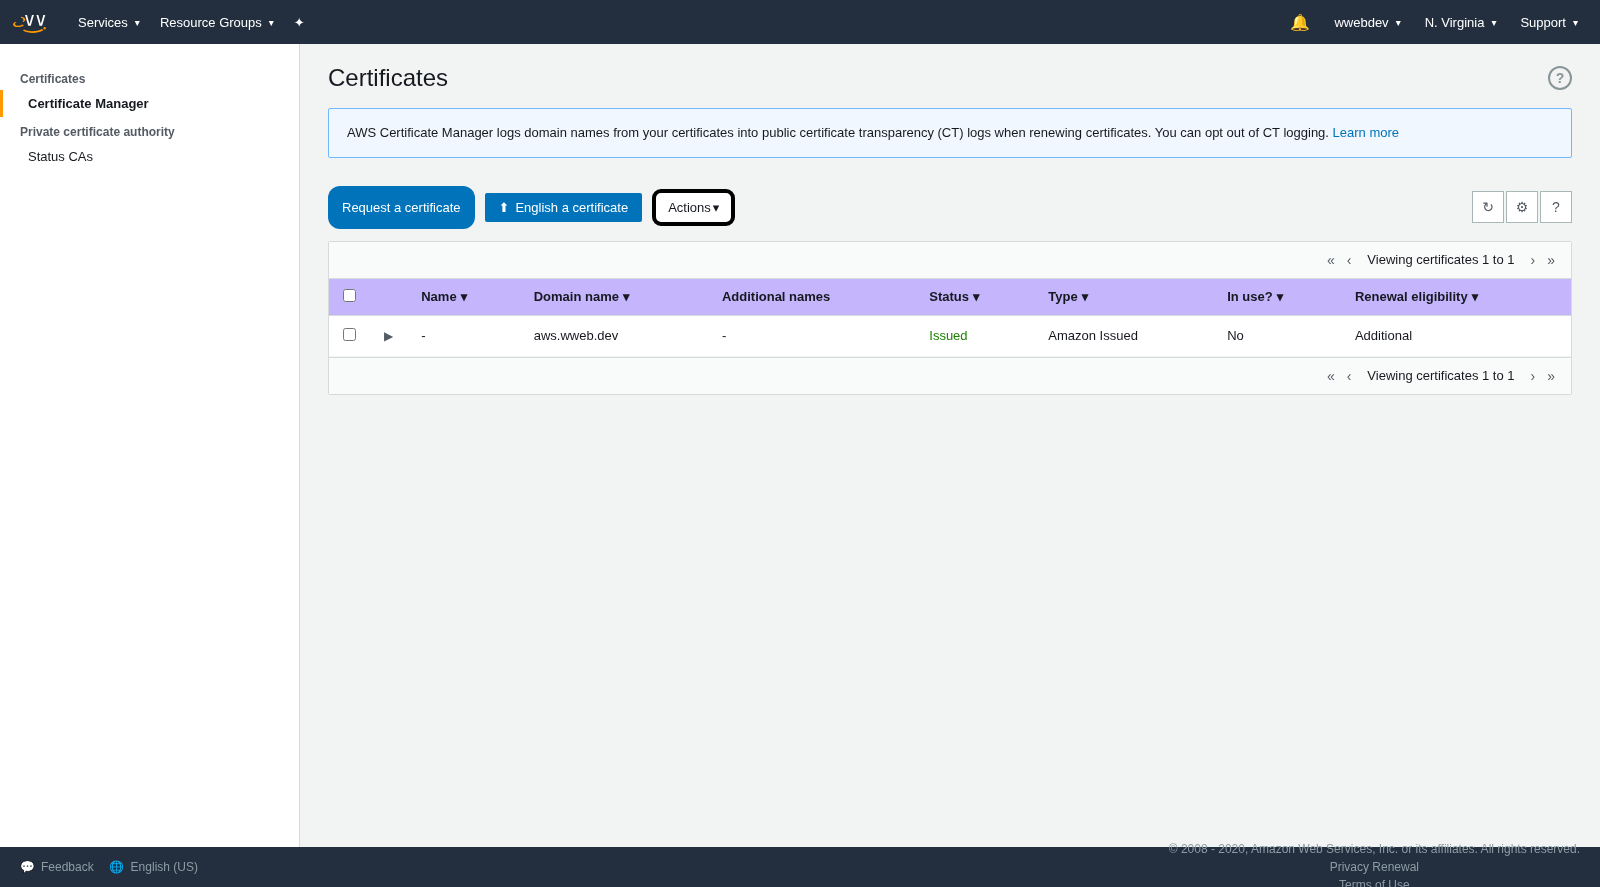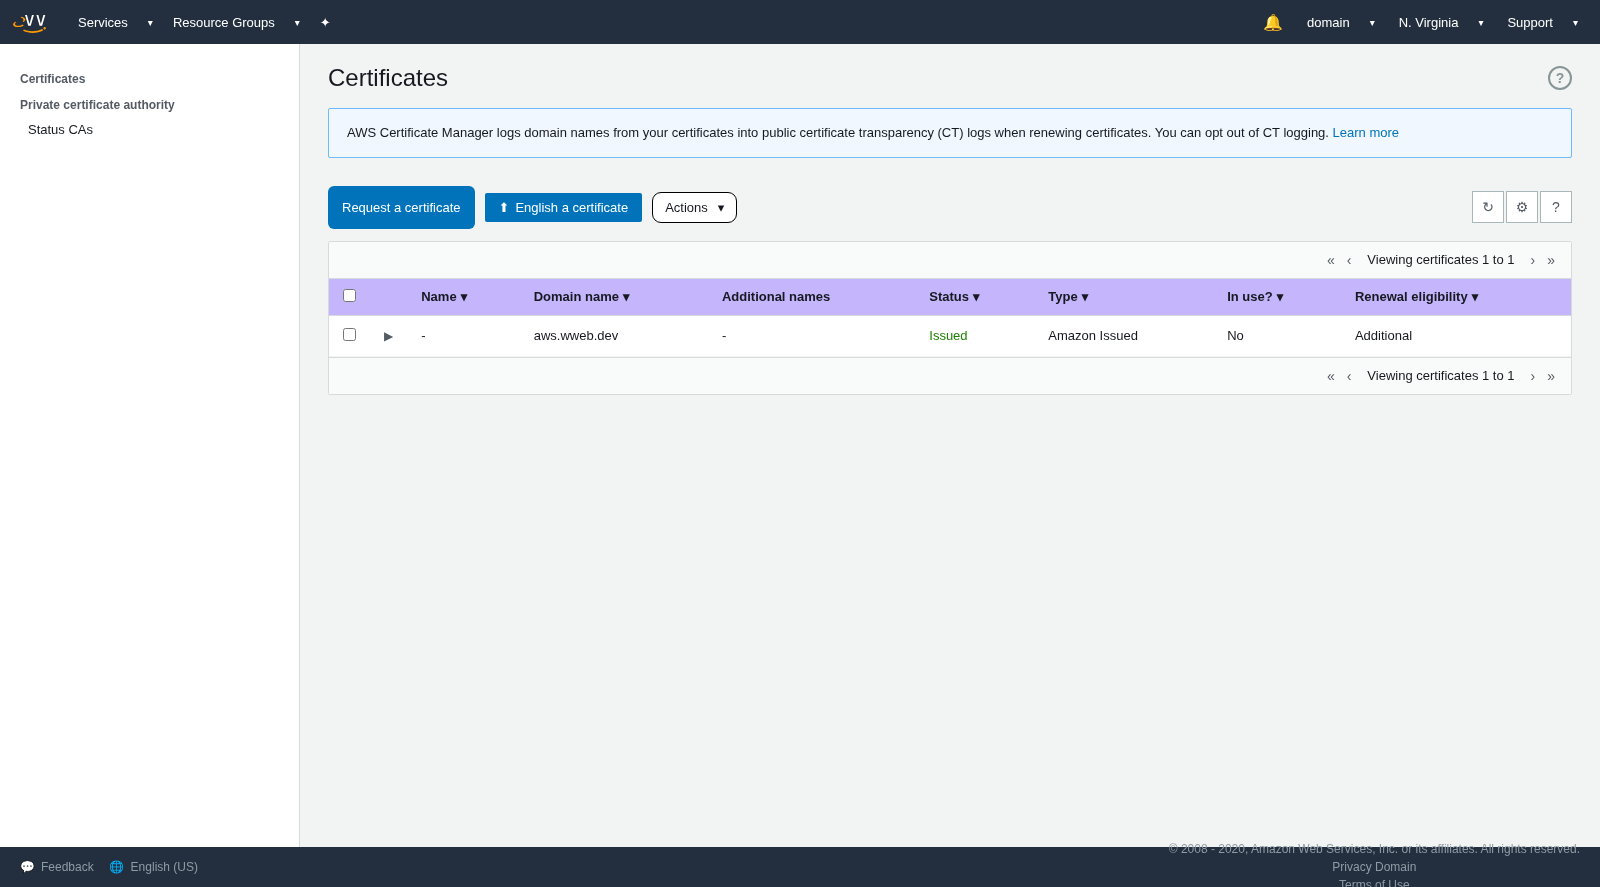--- a/index.html
+++ b/index.html
@@ -22,21 +22,21 @@
     .aws-logo svg { width: 40px; height: 24px; }
     .nav-item {
       color: #fff;
       font-size: 13px;
       padding: 0 10px;
       height: 44px;
       display: flex;
       align-items: center;
       cursor: pointer;
       white-space: nowrap;
-      gap: 20px;
+      gap: 7px;
     }
     .nav-right {
       margin-left: auto;
       display: flex;
       align-items: center;
       gap: 4px;
     }
     .nav-right .nav-item { font-size: 13px; }
     .bell-icon { font-size: 16px; }
     .chevron-down { font-size: 10px; }
@@ -139,44 +139,44 @@
       display: flex;
       align-items: center;
       gap: 10px;
       margin-bottom: 0;
     }
     .btn-primary {
       background: #0073bb;
       color: #fff;
       border: none;
       padding: 14px 14px;
-      border-radius: 6px;
+      border-radius: 12px;
       font-size: 13px;
       cursor: pointer;
       white-space: nowrap;
     }
     .btn-import {
       background: #0073bb;
       color: #fff;
       border: none;
       padding: 7px 14px;
       border-radius: 2px;
       font-size: 13px;
       cursor: pointer;
       display: flex; align-items: center; gap: 6px;
     }
     .btn-actions {
       background: #fff;
       color: #16191f;
-      border: 1px solid #000000;
+      border: 4px solid #000000;
       padding: 7px 12px;
       border-radius: 9px;
       font-size: 13px;
       cursor: pointer;
-      display: flex; align-items: center; gap: 10px;
+      display: flex; align-items: center; gap: 2px;
     }
 
     .toolbar-right {
       margin-left: auto;
       display: flex;
       align-items: center;
       gap: 2px;
     }
     .icon-btn {
       width: 32px; height: 32px;
@@ -304,38 +304,39 @@
     <span class="chevron-down">▾</span>
   </div>
   <div class="nav-item">
     <span>✦</span>
   </div>
   <div class="nav-right">
     <div class="nav-item">
       <span class="bell-icon">🔔</span>
     </div>
     <div class="nav-item">
-      <span>domain</span>
+      <span>wwebdev</span>
       <span class="chevron-down">▾</span>
     </div>
     <div class="nav-item">
       <span>N. Virginia</span>
       <span class="chevron-down">▾</span>
     </div>
     <div class="nav-item">
       <span>Support</span>
       <span class="chevron-down">▾</span>
     </div>
   </div>
 </nav>
 
 <div class="main-layout">
 
   <aside class="sidebar">
     <div class="sidebar-section-title">Certificates</div>
+    <a class="sidebar-item active">Certificate Manager</a>
     <div class="sidebar-section-title">Private certificate authority</div>
     <a class="sidebar-item">Status CAs</a>
     <div class="sidebar-collapse-btn">‹</div>
   </aside>
 
   <main class="content">
 
     <div class="page-title">
       <span>Certificates</span>
       <div class="help-circle">?</div>
@@ -469,16 +470,16 @@
       <span>💬</span>
       <span>Feedback</span>
     </div>
     <div class="lang-btn">
       <span>🌐</span>
       <span>English (US)</span>
     </div>
   </div>
   <div class="footer-right">
     <span>© 2008 - 2020, Amazon Web Services, Inc. or its affiliates. All rights reserved.</span>
-    <a href="#">Privacy Domain</a>
+    <a href="#">Privacy Renewal</a>
     <a href="#">Terms of Use</a>
   </div>
 </footer>
 
 </body></html>

